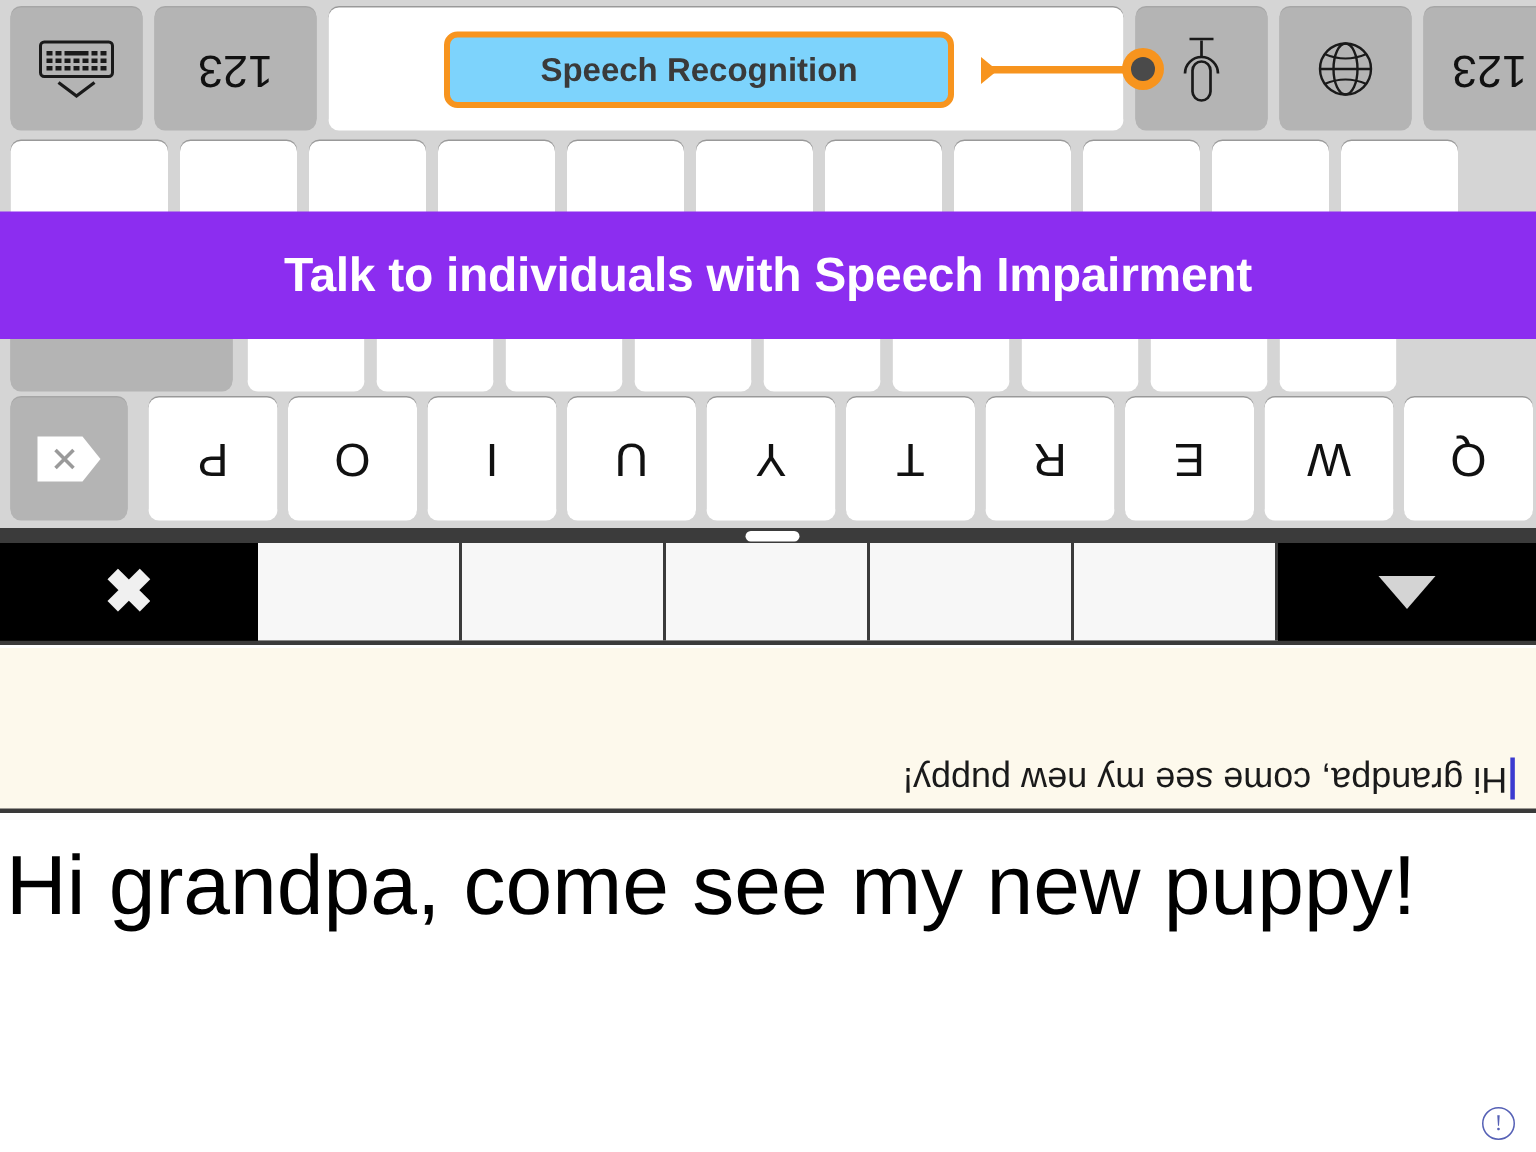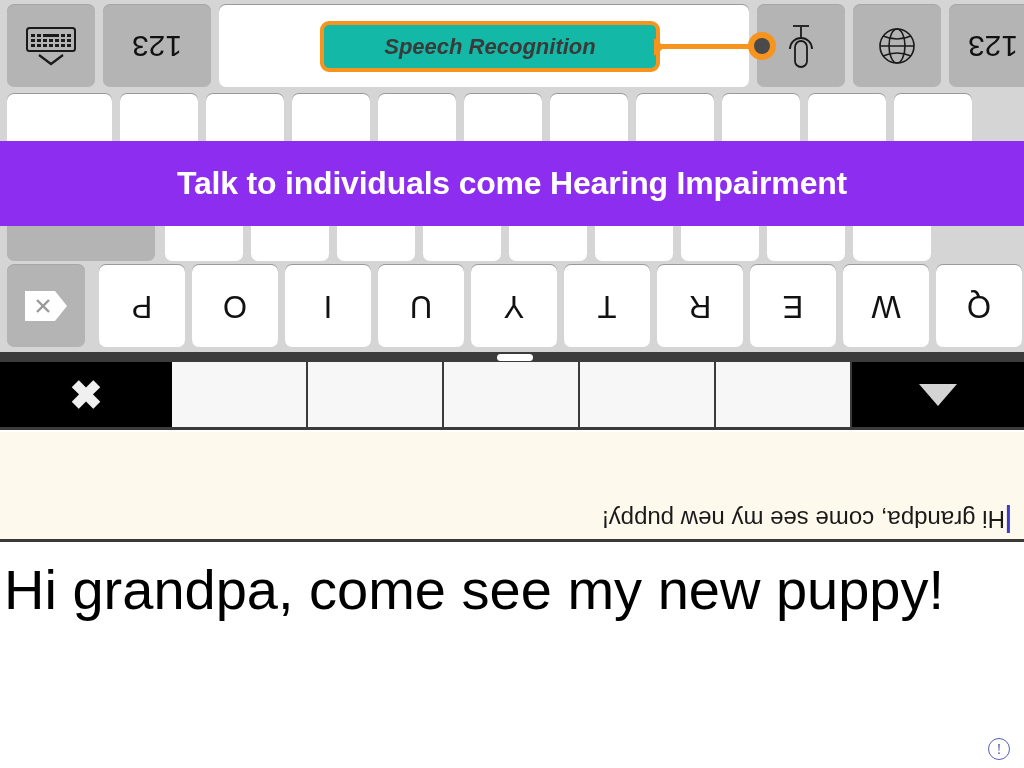--- a/index.html
+++ b/index.html
@@ -107,33 +107,32 @@
   
   #callout-layer {
     position: absolute;
     left: 0; top: 0;
     width: 1024px; height: 95px;
     z-index: 40;
     pointer-events: none;
   }
   #callout-box {
     position: absolute;
-    left: 320px;
+    left: 296px;
     top: 21px;
     width: 340px;
     height: 51px;
-    background: #14b8a6;
+    background: #7dd3fc;
     border: 4px solid #f7941e;
     border-radius: 9px;
     display: flex;
     align-items: center;
     justify-content: center;
     box-sizing: border-box;
     pointer-events: auto;
-    font-style: italic;
   }
   #callout-label {
     font-size: 22px;
     font-weight: bold;
     color: #3a3a3a;
     font-family: "Liberation Sans", sans-serif;
   }
   #callout-arrow {
     position: absolute;
     left: 654px;
@@ -478,21 +477,21 @@
         <span>W</span>
       </div>
     <div class="key-spacer" style="width:7px"></div>
     <div class="key letter-key">
         <span>Q</span>
       </div>
   </div>
 </div>
 
 <div id="banner">
-  <span id="banner-text">Talk to individuals come Hearing Impairment</span>
+  <span id="banner-text">Talk to individuals with Speech Impairment</span>
 </div>
 
 <div id="callout-layer">
   <div id="callout-box">
     <span id="callout-label">Speech Recognition</span>
   </div>
   <div id="callout-arrow"></div>
   <div id="callout-line"></div>
   <div id="callout-dot">
       <span class="inner"></span>

